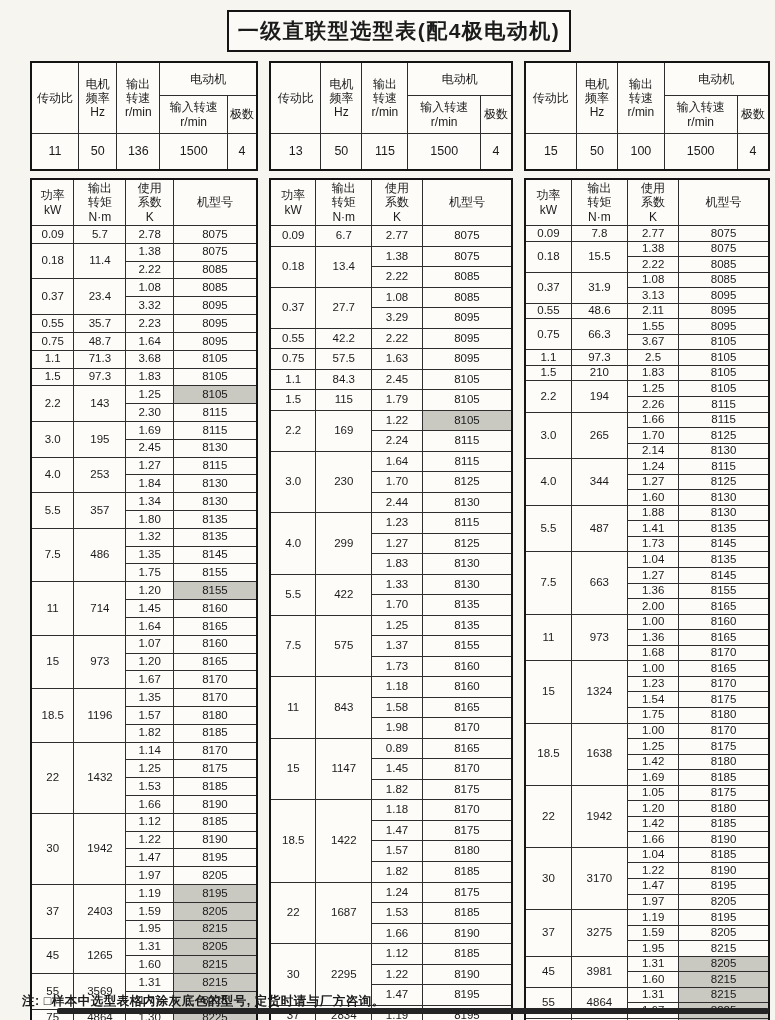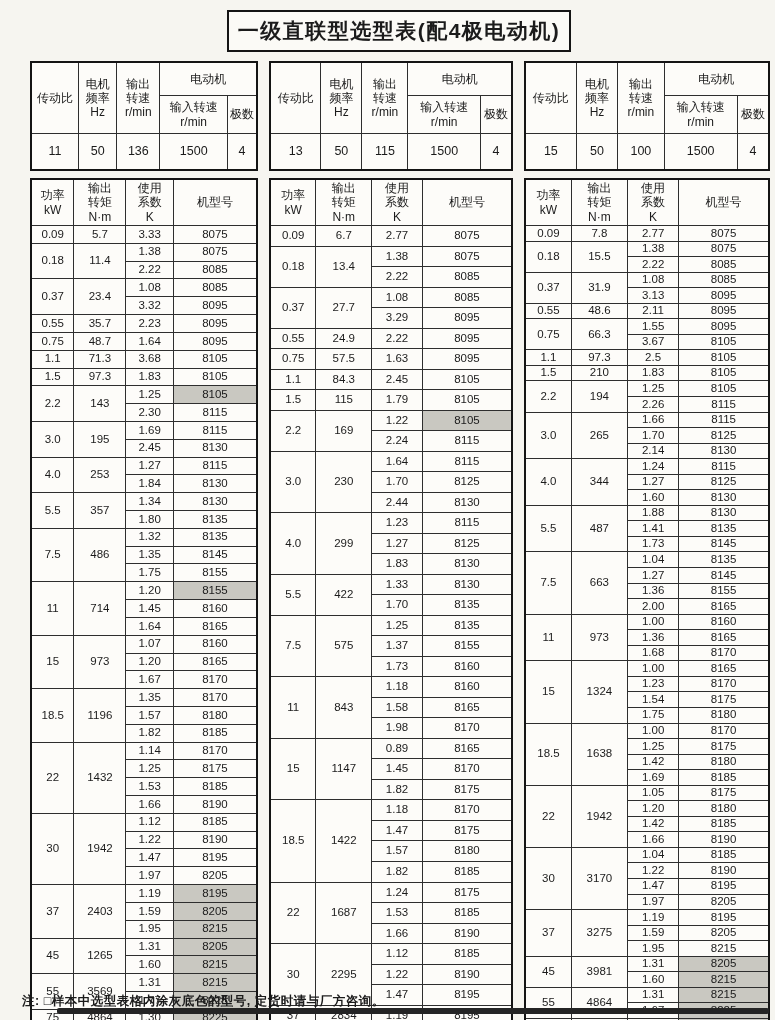--- a/index.html
+++ b/index.html
@@ -104,21 +104,21 @@
 转矩
 N·m</th>
        <th class="pre">使用
 系数
 K</th>
        <th>机型号</th>
      </tr>
             <tr>
               <td rowspan="1">0.09</td>
               <td rowspan="1">5.7</td>
-              <td>3.33</td>
+              <td>2.78</td>
               <td>8075</td>
             </tr>
             <tr>
               <td rowspan="2">0.18</td>
               <td rowspan="2">11.4</td>
               <td>1.38</td>
               <td>8075</td>
             </tr>
             <tr>
               <td>2.22</td>
@@ -407,21 +407,21 @@
               <td rowspan="2">27.7</td>
               <td>1.08</td>
               <td>8085</td>
             </tr>
             <tr>
               <td>3.29</td>
               <td>8095</td>
             </tr>
             <tr>
               <td rowspan="1">0.55</td>
-              <td rowspan="1">24.9</td>
+              <td rowspan="1">42.2</td>
               <td>2.22</td>
               <td>8095</td>
             </tr>
             <tr>
               <td rowspan="1">0.75</td>
               <td rowspan="1">57.5</td>
               <td>1.63</td>
               <td>8095</td>
             </tr>
             <tr>

